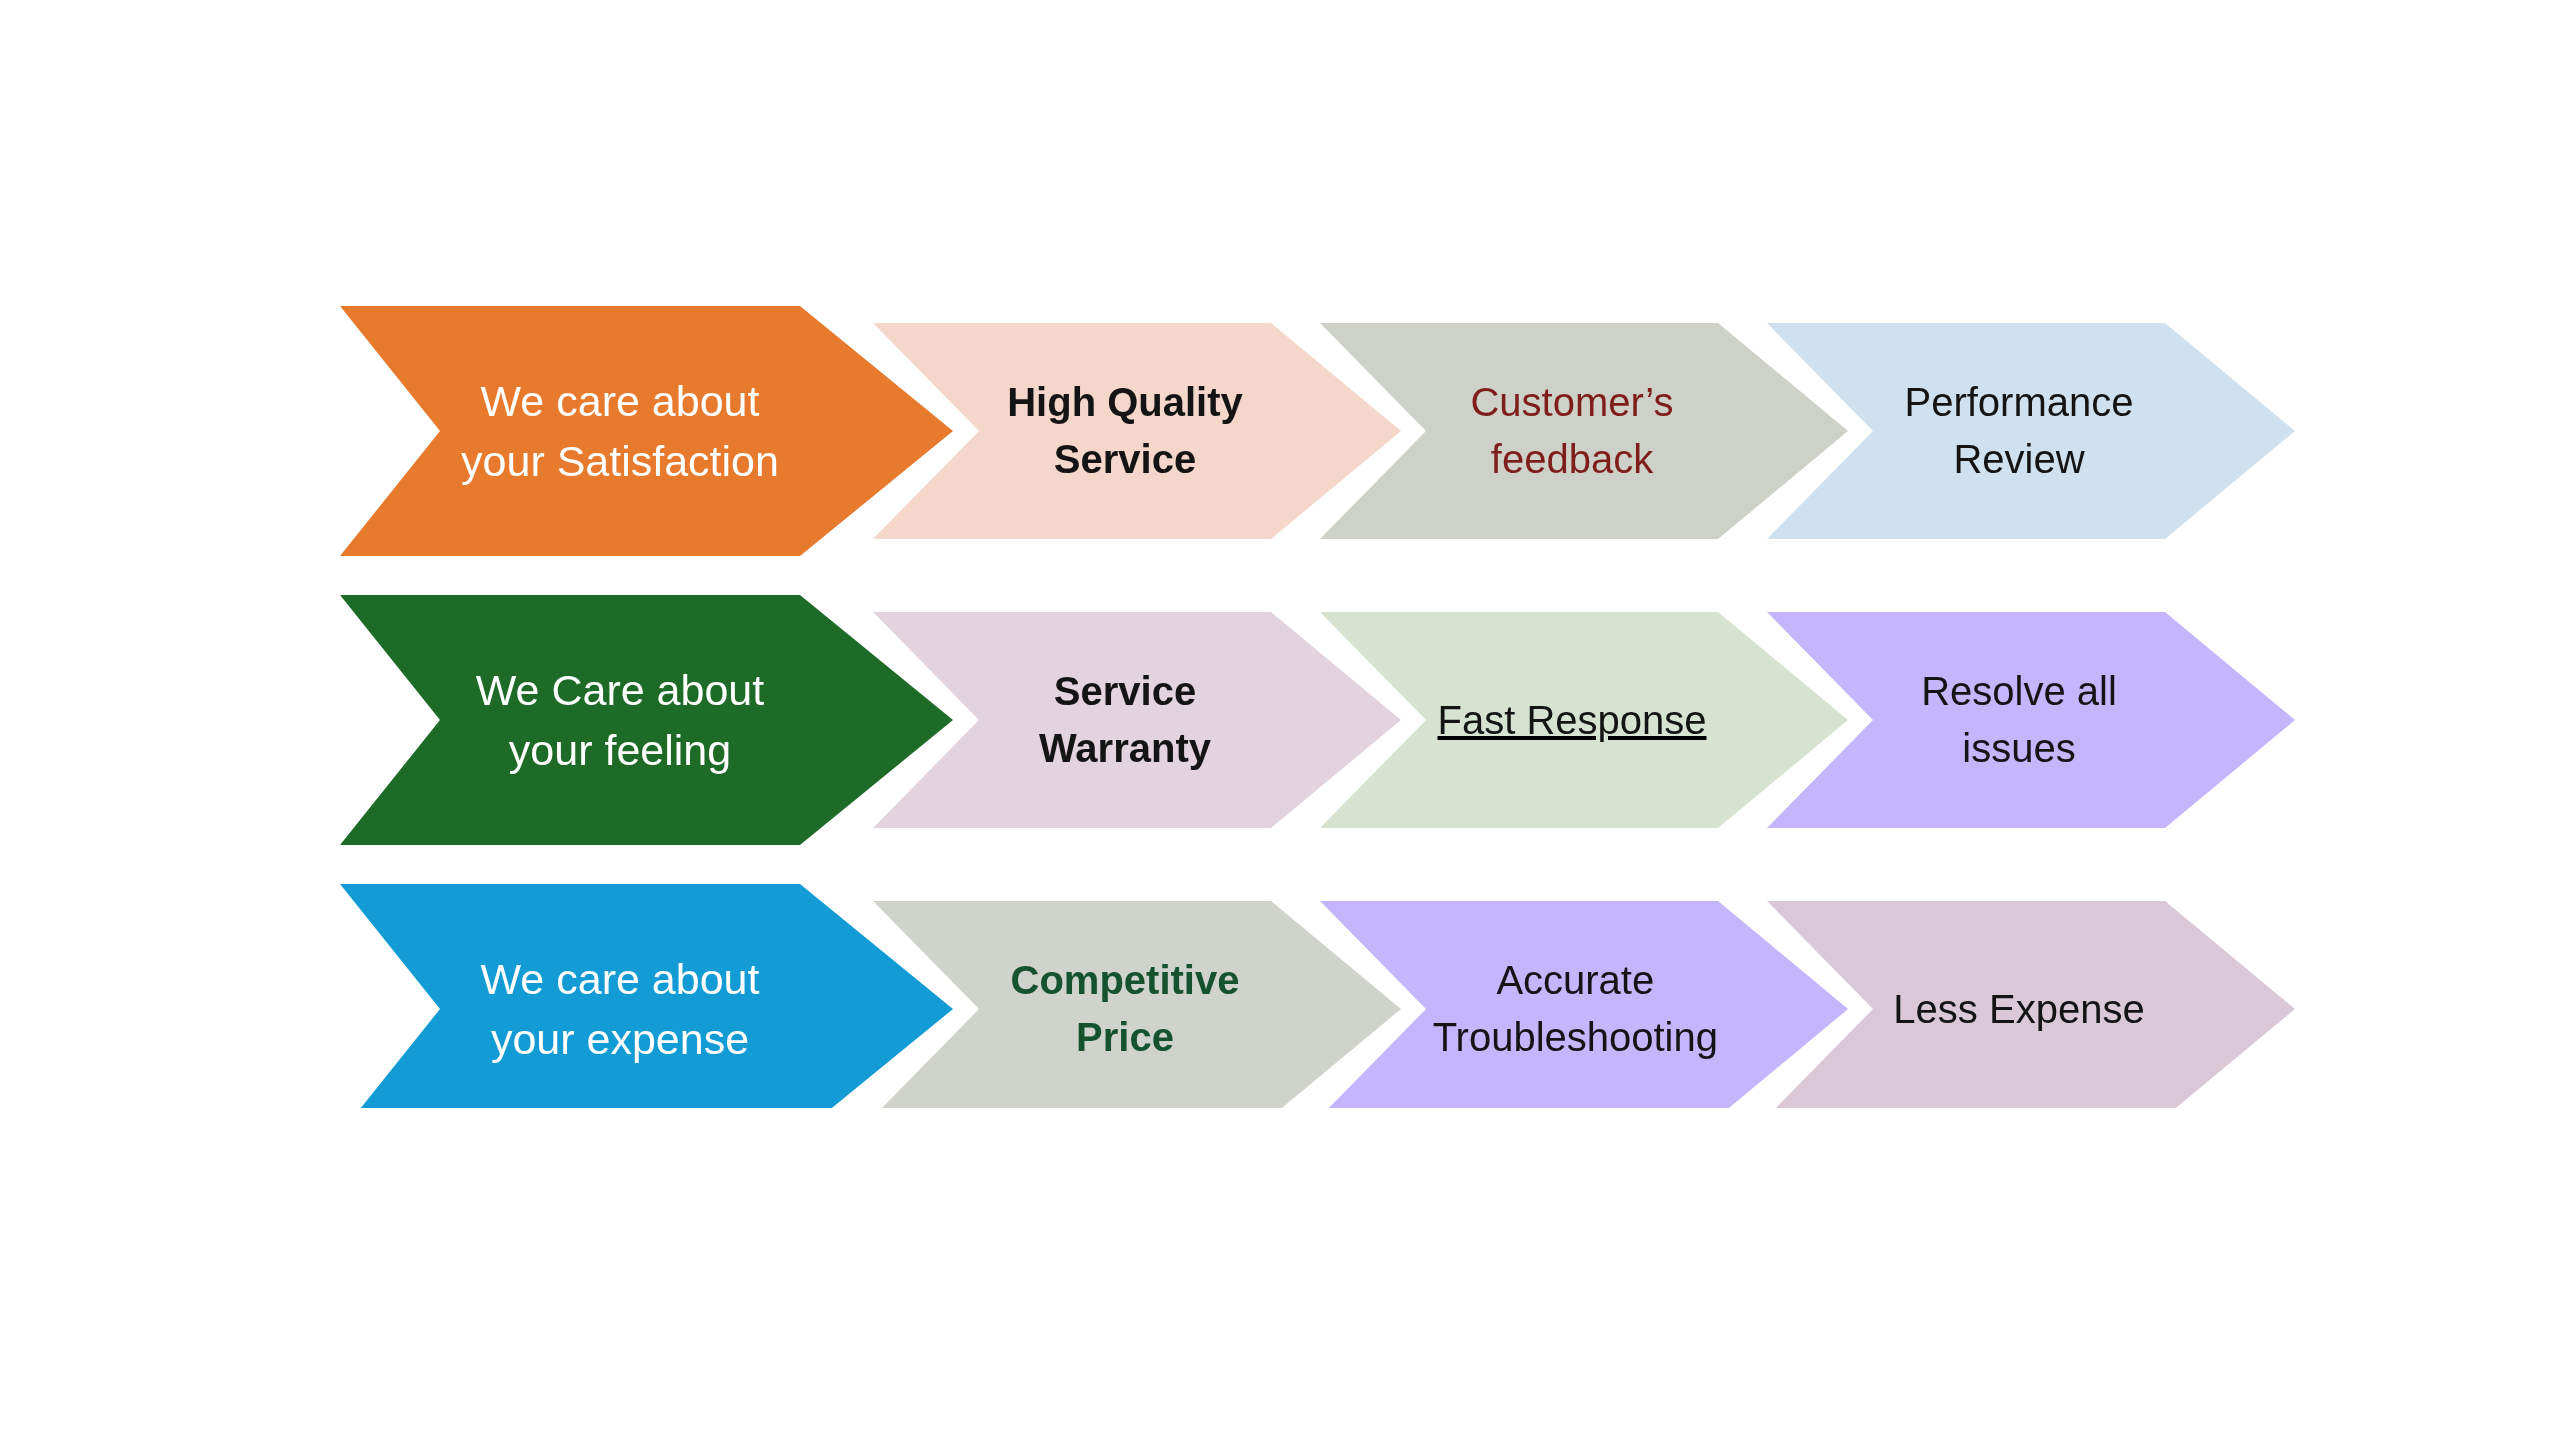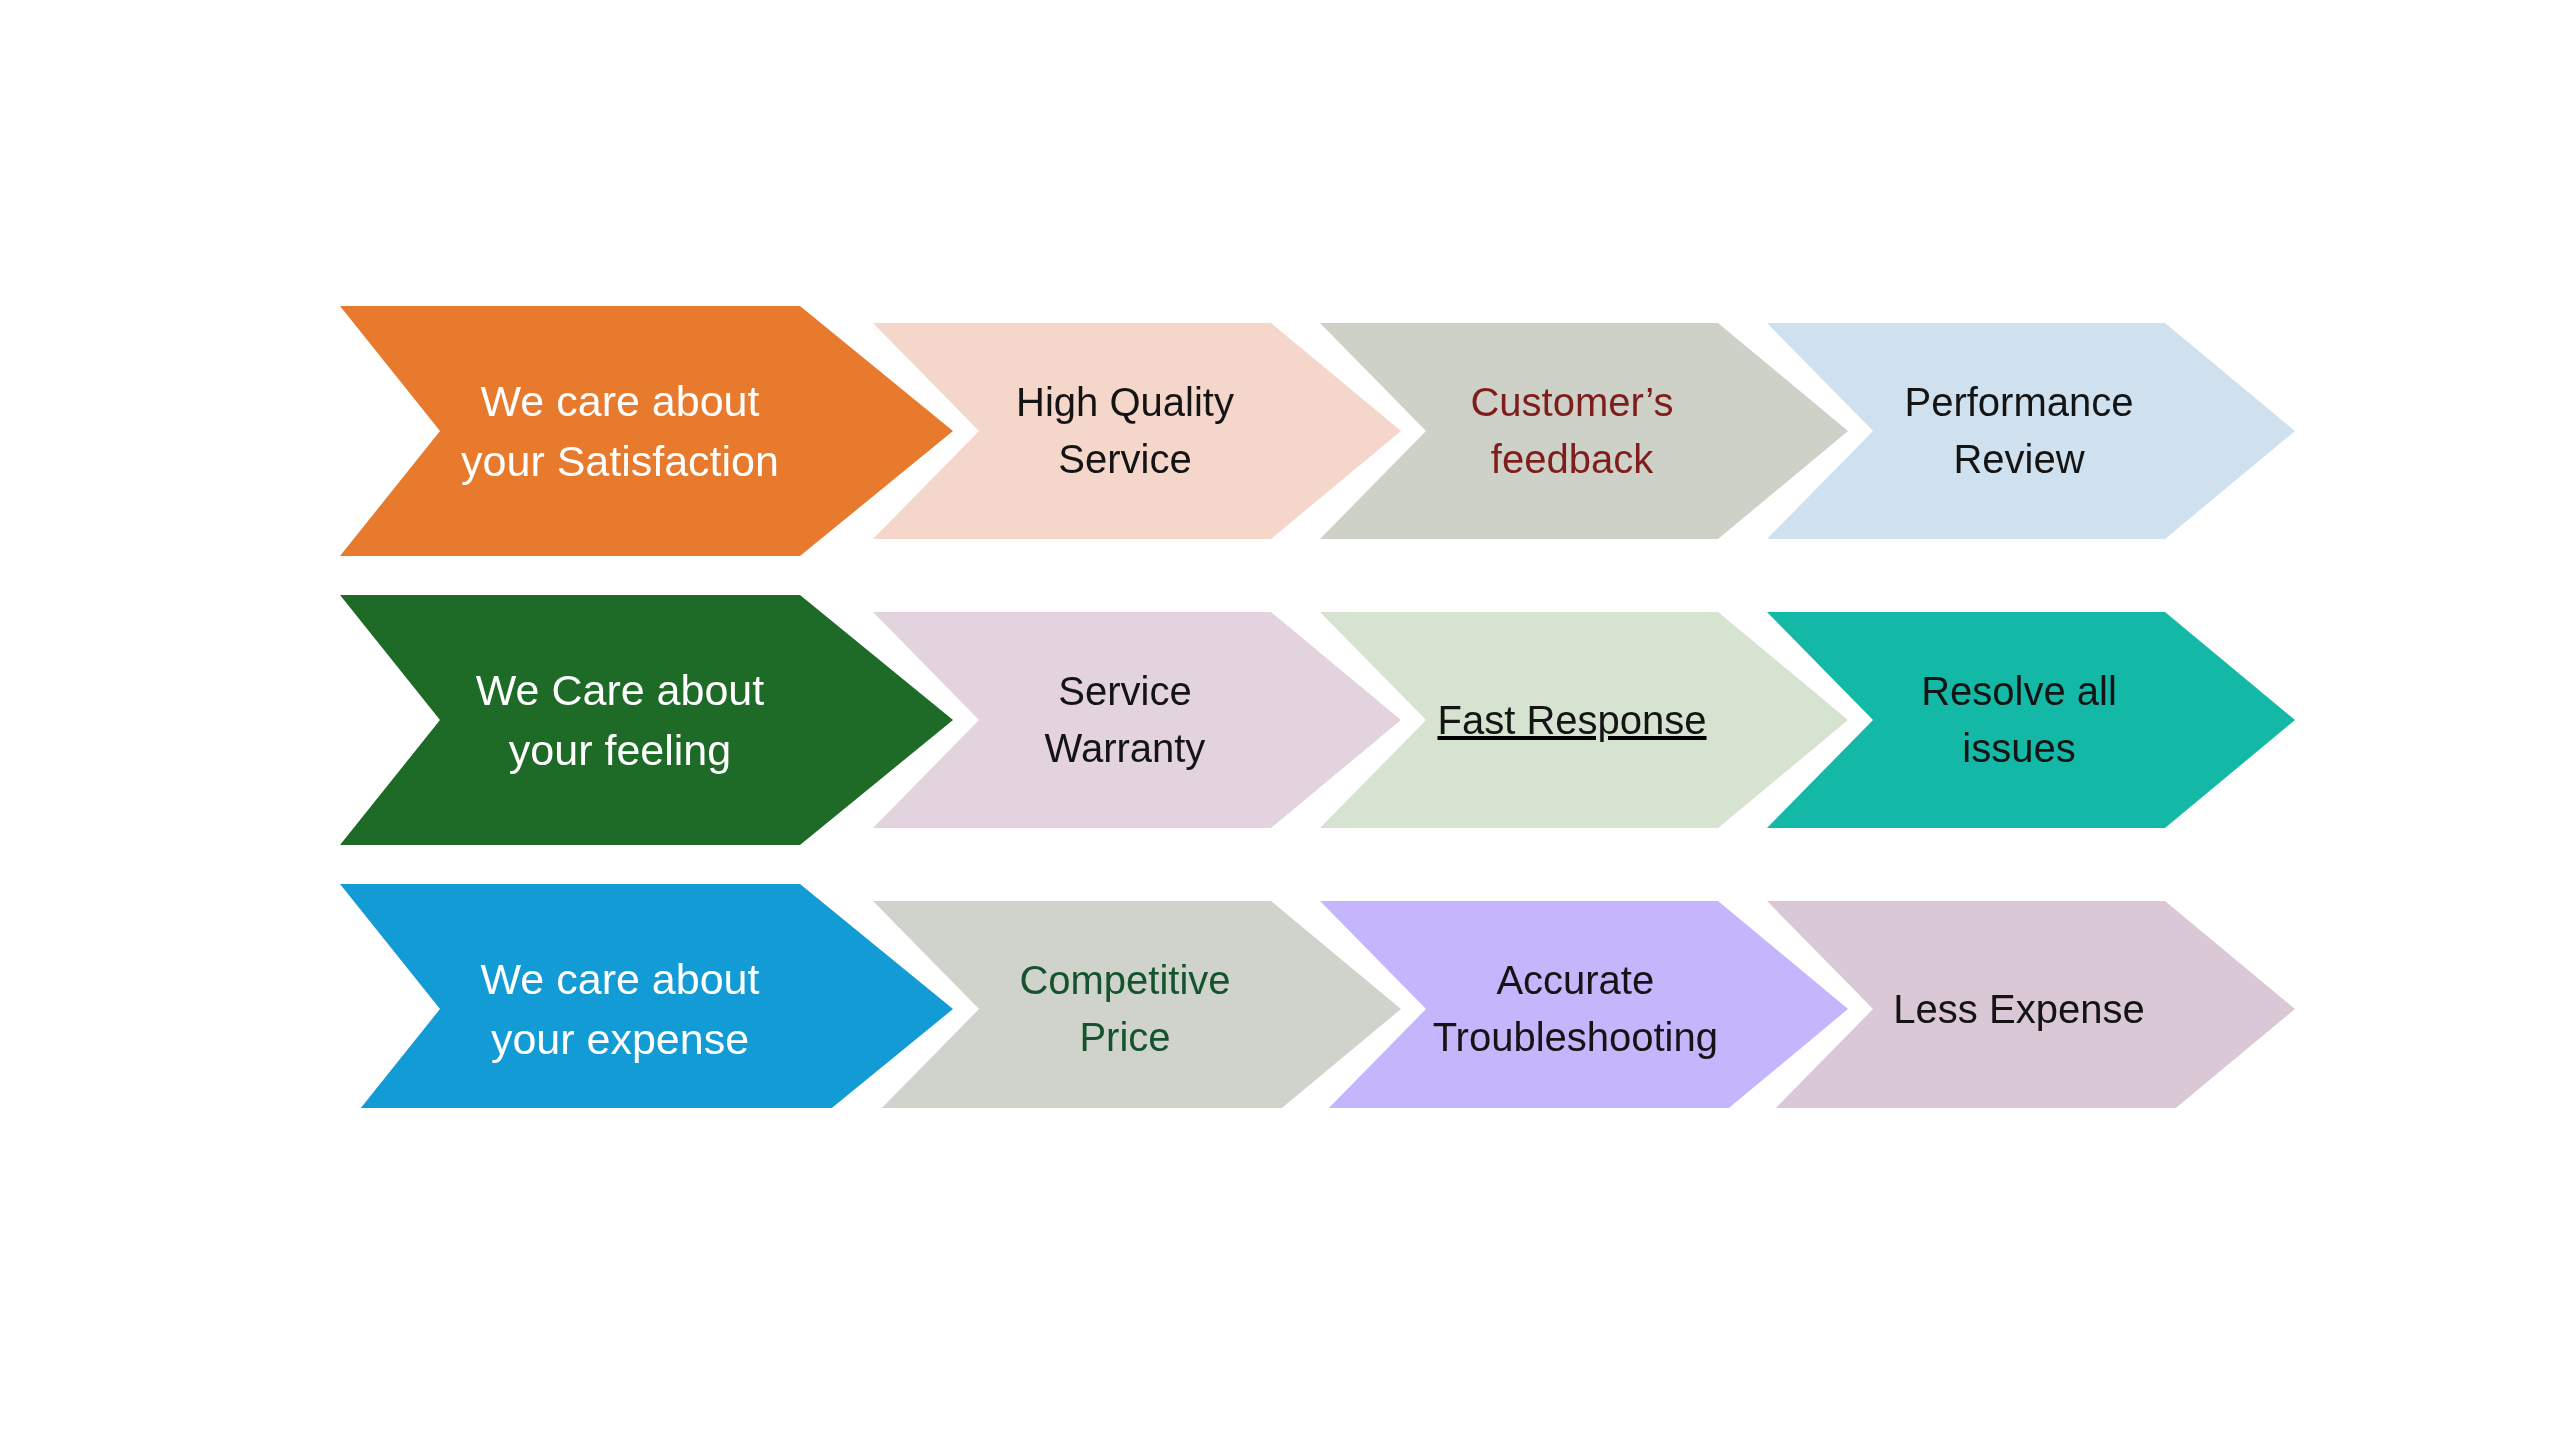--- a/index.html
+++ b/index.html
@@ -52,21 +52,21 @@
     height: 216px;
     padding-left: 106px;
     padding-right: 130px;
     clip-path: polygon(0 0, 398px 0, 528px 108px, 398px 216px, 0 216px, 106px 108px);
     font-size: 40px;
     line-height: 1.42;
   }
   .pos-1 { left: 873px; }
   .pos-2 { left: 1320px; }
   .pos-3 { left: 1767px; }
-  .em { font-weight: normal; }
+  .em { font-weight: bold; }
 
   .label {
     white-space: pre-line;
   }
 </style>
 </head>
 <body>
 
 <div class="stage" style="background-color: rgb(255, 255, 255);">
 
@@ -94,21 +94,21 @@
       <div class="label" style="color: rgb(255, 255, 255);">We Care about
 your feeling</div>
     </div>
     <div class="chev step pos-1 em" style="background-color: rgb(227, 211, 222);">
       <div class="label" style="color: rgb(20, 20, 20);">Service
 Warranty</div>
     </div>
     <div class="chev step pos-2" style="background-color: rgb(214, 227, 208); text-decoration: underline;">
       <div class="label" style="color: rgb(20, 20, 20);">Fast Response</div>
     </div>
-    <div class="chev step pos-3" style="background-color: #14b8a6;">
+    <div class="chev step pos-3" style="background-color: #c4b5fd;">
       <div class="label" style="color: rgb(20, 20, 20);">Resolve all
 issues</div>
     </div>
   </div>
 
   <div class="row row-3">
     <div class="chev lead" style="background-color: rgb(18, 155, 213);">
       <div class="label" style="color: rgb(255, 255, 255);">We care about
 your expense</div>
     </div>

